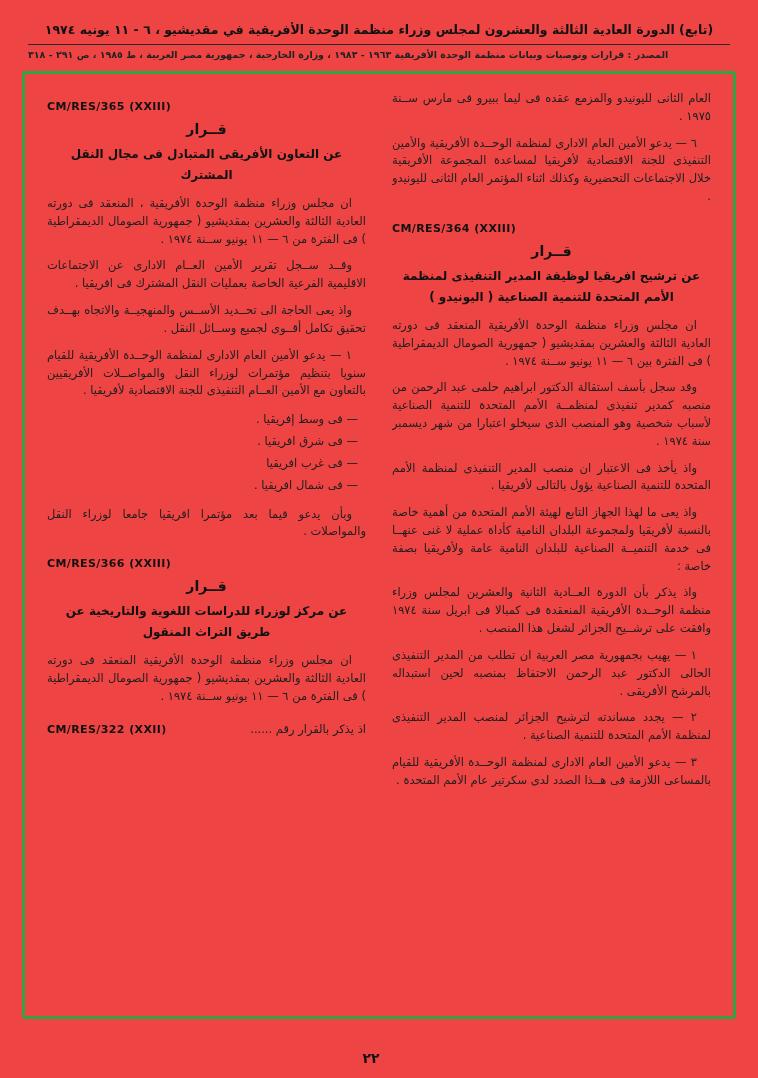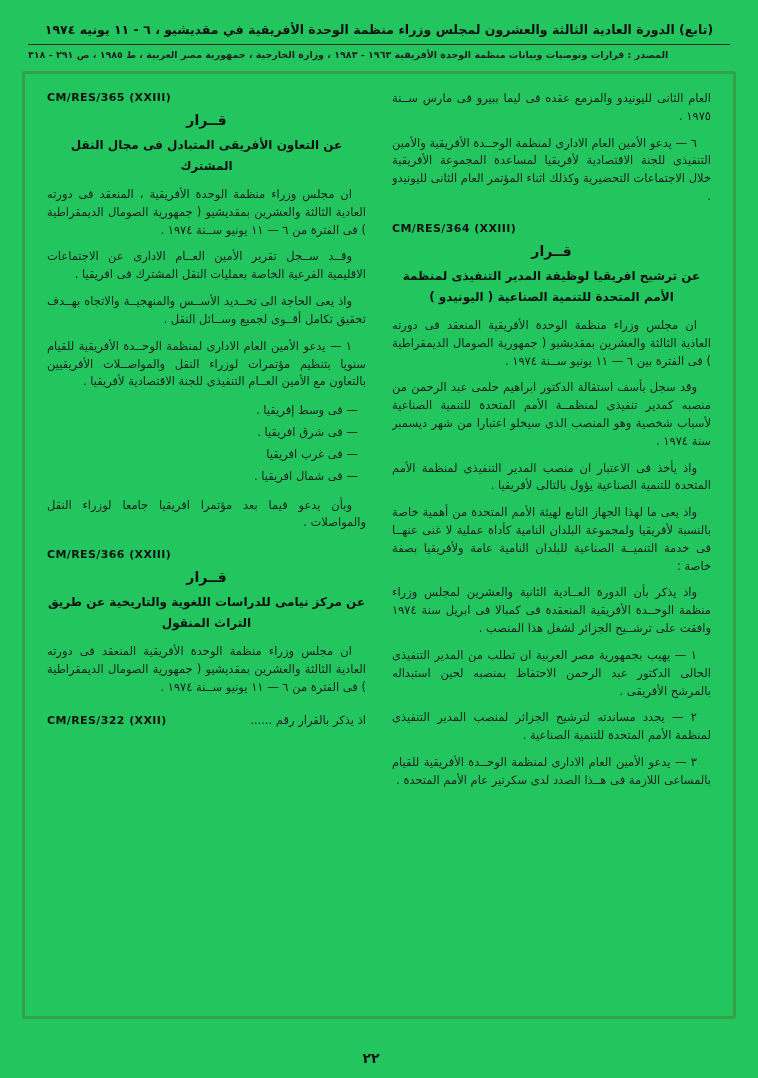--- a/index.html
+++ b/index.html
@@ -5,21 +5,21 @@
   * { margin: 0; padding: 0; box-sizing: border-box; }
   html, body { width: 758px; }
   body {
     background: #d9d9d4;
     font-family: "DejaVu Sans", sans-serif;
   }
   .page {
     position: relative;
     width: 758px;
     height: 1078px;
-    background: #22c55e;
+    background: #ef4444;
     color: #1c1c1c;
     overflow: hidden;
     margin: 0 auto;
   }
   .page-header { padding: 22px 28px 0; direction: rtl; }
   .header-title {
     text-align: center;
     font-weight: bold;
     font-size: 12.5px;
     color: #111;
@@ -57,21 +57,21 @@
   .ref {
     direction: ltr;
     text-align: left;
     font-size: 11px;
     font-weight: bold;
     letter-spacing: 0.4px;
     margin: 16px 0 2px;
     color: #111;
     font-family: "DejaVu Sans", sans-serif;
   }
-  .ref.first { margin-top: 1px; }
+  .ref.first { margin-top: 10px; }
   .res-title {
     text-align: center;
     font-weight: bold;
     font-size: 14px;
     margin: 8px 0 7px;
     color: #111;
   }
   .res-subtitle {
     text-align: center;
     font-weight: bold;
@@ -158,21 +158,21 @@
           <div class="dash-item">— فى وسط إفريقيا .</div>
           <div class="dash-item">— فى شرق افريقيا .</div>
           <div class="dash-item">— فى غرب افريقيا</div>
           <div class="dash-item">— فى شمال افريقيا .</div>
         </div>
 
         <p class="para">وبأن يدعو فيما بعد مؤتمرا افريقيا جامعا لوزراء النقل والمواصلات .</p>
 
         <div class="ref">CM/RES/366  (XXIII)</div>
         <h2 class="res-title">قــرار</h2>
-        <h3 class="res-subtitle">عن مركز نيامى للدراسات اللغوية والتاريخية عن طريق التراث المنقول</h3>
+        <h3 class="res-subtitle">عن مركز لوزراء للدراسات اللغوية والتاريخية عن طريق التراث المنقول</h3>
 
         <p class="para">ان مجلس وزراء منظمة الوحدة الأفريقية المنعقد فى دورته العادية الثالثة والعشرين بمقديشيو ( جمهورية الصومال الديمقراطية ) فى الفترة من ٦ — ١١ يونيو ســنة ١٩٧٤ .</p>
 
         <div class="recall-line">
           <span class="recall-text">اذ يذكر بالقرار رقم ......</span>
           <span class="ref-inline">CM/RES/322  (XXII)</span>
         </div>
       </section>
 
     </div>

